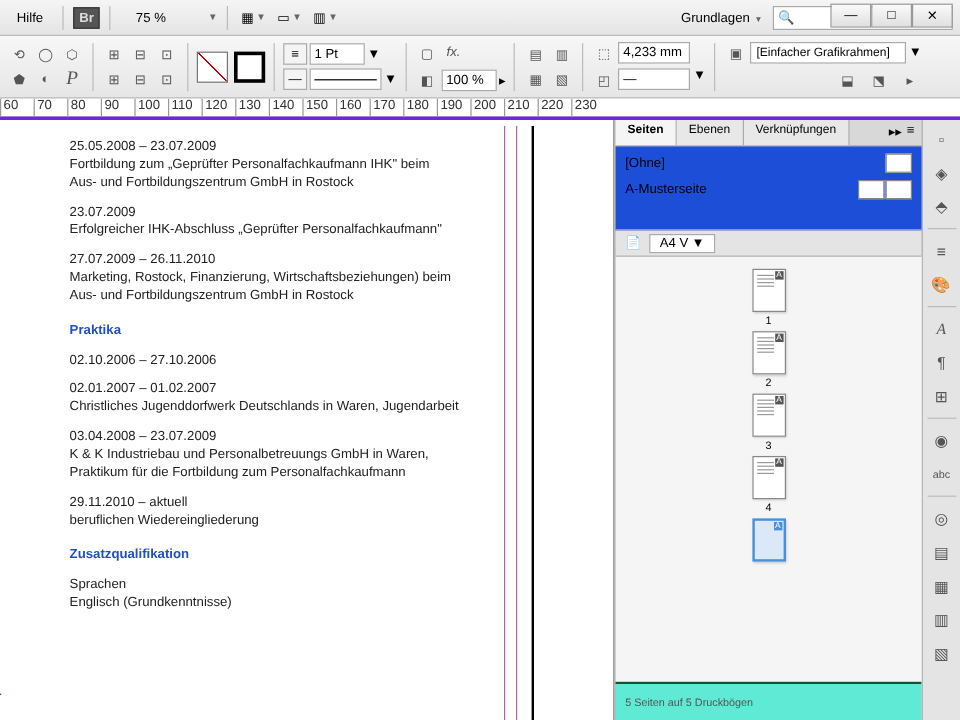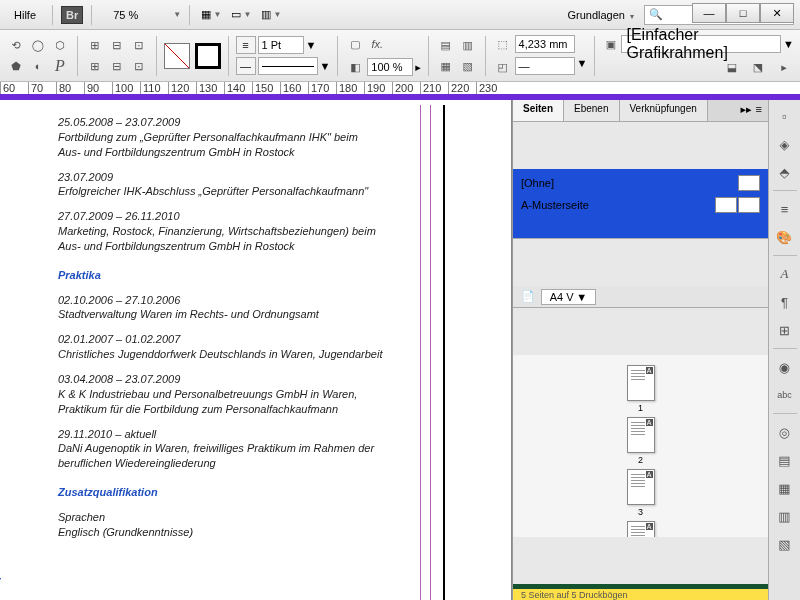--- a/index.html
+++ b/index.html
@@ -18,55 +18,55 @@
 .search .mg { color:#888; font-size:11px; margin-right:4px;}
 .toolbar { height:52px; background:linear-gradient(#f7f7f7,#e6e6e6); border-bottom:1px solid #bbb; display:flex; align-items:center; padding:0 6px; gap:3px; position:relative;}
 .toolgroup { display:flex; flex-direction:column; gap:1px; }
 .toolgroup .row { display:flex; gap:2px; }
 .tbtn { width:20px; height:20px; border:1px solid transparent; display:flex; align-items:center; justify-content:center; font-size:11px; color:#555;}
 .swatch-fill { width:26px; height:26px; border:1px solid #777; background:linear-gradient(45deg,#fff 48%, #c00 48%,#c00 52%, #fff 52%); position:relative;}
 .swatch-stroke { width:26px; height:26px; border:3px solid #000; background:#fff; }
 .vsep { width:1px; height:40px; background:#bbb; margin:0 4px;}
 .inputsm { background:#fff; border:1px solid #aaa; height:18px; padding:0 3px; display:flex; align-items:center; min-width:46px;}
 .dropicon { width:20px; height:18px; border:1px solid #aaa; background:#f4f4f4; display:flex; align-items:center; justify-content:center;}
-.ruler { height:18px; background:#fff; border-bottom:6px solid #6d28d9; display:flex; overflow:hidden; font-size:9px; color:#333;}
+.ruler { height:18px; background:#fff; border-bottom:3px solid #6d28d9; display:flex; overflow:hidden; font-size:9px; color:#333;}
 .ruler .tick { border-left:1px solid #999; width:28px; text-align:left; padding-left:2px;}
 .main { display:flex; height:500px; }
 .doc-area { flex:1; background:#fff; position:relative; overflow:hidden; border-right:1px solid #888;}
 .page { position:absolute; left:-20px; top:5px; width:475px; height:520px; background:#fff; }
 .page .vguide1 { position:absolute; left:440px; top:0; bottom:0; width:1px; background:#b060b0;}
 .page .vguide2 { position:absolute; left:450px; top:0; bottom:0; width:1px; background:#b060b0;}
 .page .vguide3 { position:absolute; left:463px; top:0; bottom:0; width:2px; background:#000;}
-.content { position:absolute; left:78px; top:10px; width:350px; font-size:10px; line-height:1.35; color:#222;font-style:italic;}
+.content { position:absolute; left:78px; top:10px; width:350px; font-size:10px; line-height:1.35; color:#222;}
 .content .date { margin-top:10px;}
 .content .heading { color:#2050c0; font-weight:bold; margin-top:14px; margin-bottom:4px;}
 .leftmargin { position:absolute; left:-20px; top:470px; font-size:10px; color:#2050c0; font-weight:bold;}
-.panels { width:256px; background:#e8e8e8; border-left:1px solid #999; display:flex; flex-direction:column;gap:47px;}
+.panels { width:256px; background:#e8e8e8; border-left:1px solid #999; display:flex; flex-direction:column;}
 .panel-tabs { display:flex; background:#d8d8d8; border-bottom:1px solid #aaa; height:22px;}
 .panel-tabs .tab { padding:3px 10px; border-right:1px solid #aaa; font-size:10px; background:#e8e8e8;}
 .panel-tabs .tab.active { background:#f5f5f5; font-weight:bold;}
 .panel-tabs .menuicon { margin-left:auto; padding:3px 6px; display:flex; gap:4px;}
 .masters { flex:0 0 70px; background:#1d4ed8; border-bottom:1px solid #aaa; padding:6px 8px; font-size:10px; position:relative;}
 .master-row { display:flex; justify-content:space-between; align-items:center; margin-bottom:6px;}
 .master-thumb { width:22px; height:16px; border:1px solid #888; background:#fff;}
 .master-thumbs { display:flex; gap:1px;}
 .preset { height:22px; background:#e4e4e4; border-bottom:1px solid #aaa; display:flex; align-items:center; padding:0 8px; gap:6px;}
 .preset .sel { background:#fff; border:1px solid #aaa; padding:1px 8px; font-size:10px;}
 .pagelist { flex:1; background:#f5f5f5; overflow:auto; padding:6px 0; position:relative;}
 .pagethumb { width:28px; height:36px; border:1px solid #888; background:#fff; margin:4px auto 2px; box-shadow:1px 1px 2px rgba(0,0,0,.2); position:relative;}
 .pagethumb .mark { position:absolute; right:1px; top:1px; font-size:7px; background:#555; color:#fff; padding:0 1px;}
 .pagethumb .lines { position:absolute; left:3px; top:4px; right:9px;}
 .pagethumb .lines div { height:1px; background:#999; margin-bottom:2px;}
 .pagethumb.sel { border:2px solid #4a90d9; background:#dbe8f7;}
 .pagenum { text-align:center; font-size:9px; margin-bottom:4px;}
-.panel-foot { height:16px; background:#fde047; border-top:5px solid #14532d; font-size:9px; display:flex; align-items:center; padding:0 8px; color:#555;}
+.panel-foot { height:32px; background:#5eead4; border-top:2px solid #14532d; font-size:9px; display:flex; align-items:center; padding:0 8px; color:#555;}
 .rightdock { width:32px; background:#e4e4e4; border-left:1px solid #aaa; display:flex; flex-direction:column; align-items:center; padding-top:4px; gap:4px;}
 .rightdock .dock { width:24px; height:24px; border:1px solid transparent; display:flex; align-items:center;justify-content:center; font-size:13px; color:#555;}
 .rightdock .dsep { width:24px; height:1px; background:#bbb; margin:2px 0;}
-.long-select { background:#fff; border:1px solid #aaa; height:18px; padding:0 4px; font-size:16px; display:flex; align-items:center; min-width:130px;}
+.long-select { background:#fff; border:1px solid #aaa; height:18px; padding:0 4px; font-size:10px; display:flex; align-items:center; min-width:130px;}
 </style>
 </head>
 <body>
 
 <div class="menubar">
   <span class="label">Hilfe</span>
   <div class="sep"></div>
   <span class="br">Br</span>
   <div class="sep"></div>
   <div class="zoom">
@@ -219,28 +219,26 @@
         <div>25.05.2008 – 23.07.2009</div>
         <div>Fortbildung zum „Geprüfter Personalfachkaufmann IHK" beim</div>
         <div>Aus- und Fortbildungszentrum GmbH in Rostock</div>
         <div class="date">23.07.2009</div>
         <div>Erfolgreicher IHK-Abschluss „Geprüfter Personalfachkaufmann"</div>
         <div class="date">27.07.2009 – 26.11.2010</div>
         <div>Marketing, Rostock, Finanzierung, Wirtschaftsbeziehungen) beim</div>
         <div>Aus- und Fortbildungszentrum GmbH in Rostock</div>
         <div class="heading">Praktika</div>
         <div class="date">02.10.2006 – 27.10.2006</div>
-        <div>Stadtverwaltung Waren im Rechts- und Ordnungsamt</div>
         <div class="date">02.01.2007 – 01.02.2007</div>
         <div>Christliches Jugenddorfwerk Deutschlands in Waren, Jugendarbeit</div>
         <div class="date">03.04.2008 – 23.07.2009</div>
         <div>K &amp; K Industriebau und Personalbetreuungs GmbH in Waren,</div>
         <div>Praktikum für die Fortbildung zum Personalfachkaufmann</div>
         <div class="date">29.11.2010 – aktuell</div>
-        <div>DaNi Augenoptik in Waren, freiwilliges Praktikum im Rahmen der</div>
         <div>beruflichen Wiedereingliederung</div>
         <div class="heading">Zusatzqualifikation</div>
         <div class="date">Sprachen</div>
         <div>Englisch (Grundkenntnisse)</div>
       </div>
       <div class="leftmargin">a Muster</div>
 
     </div>
   </div>
 

